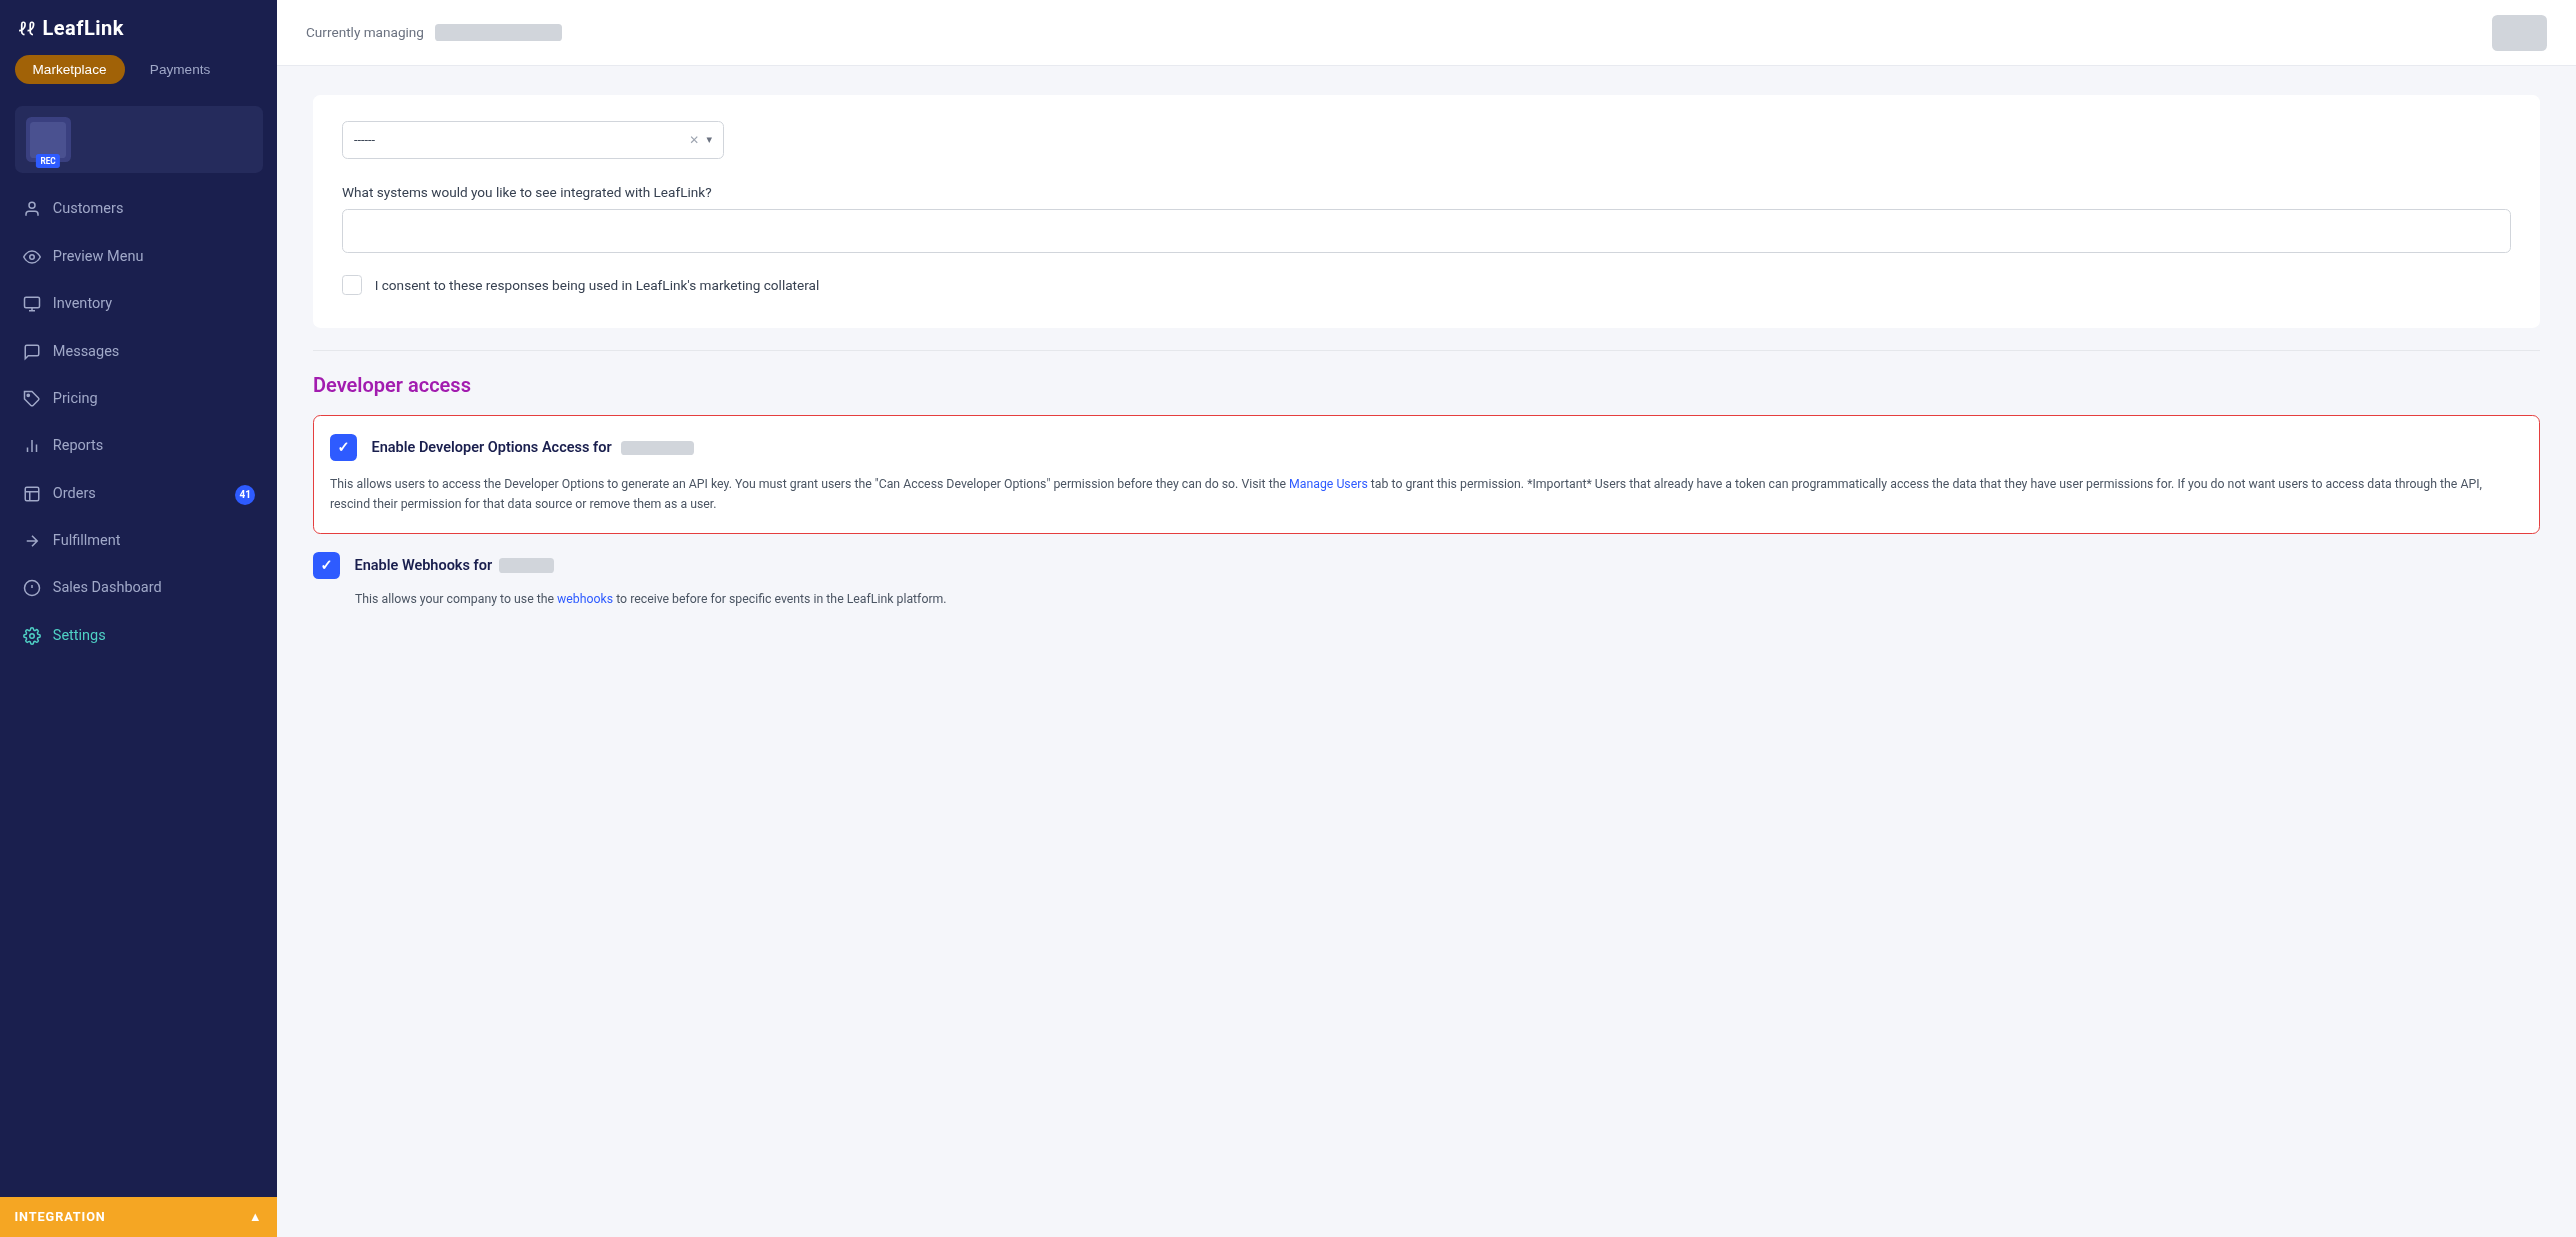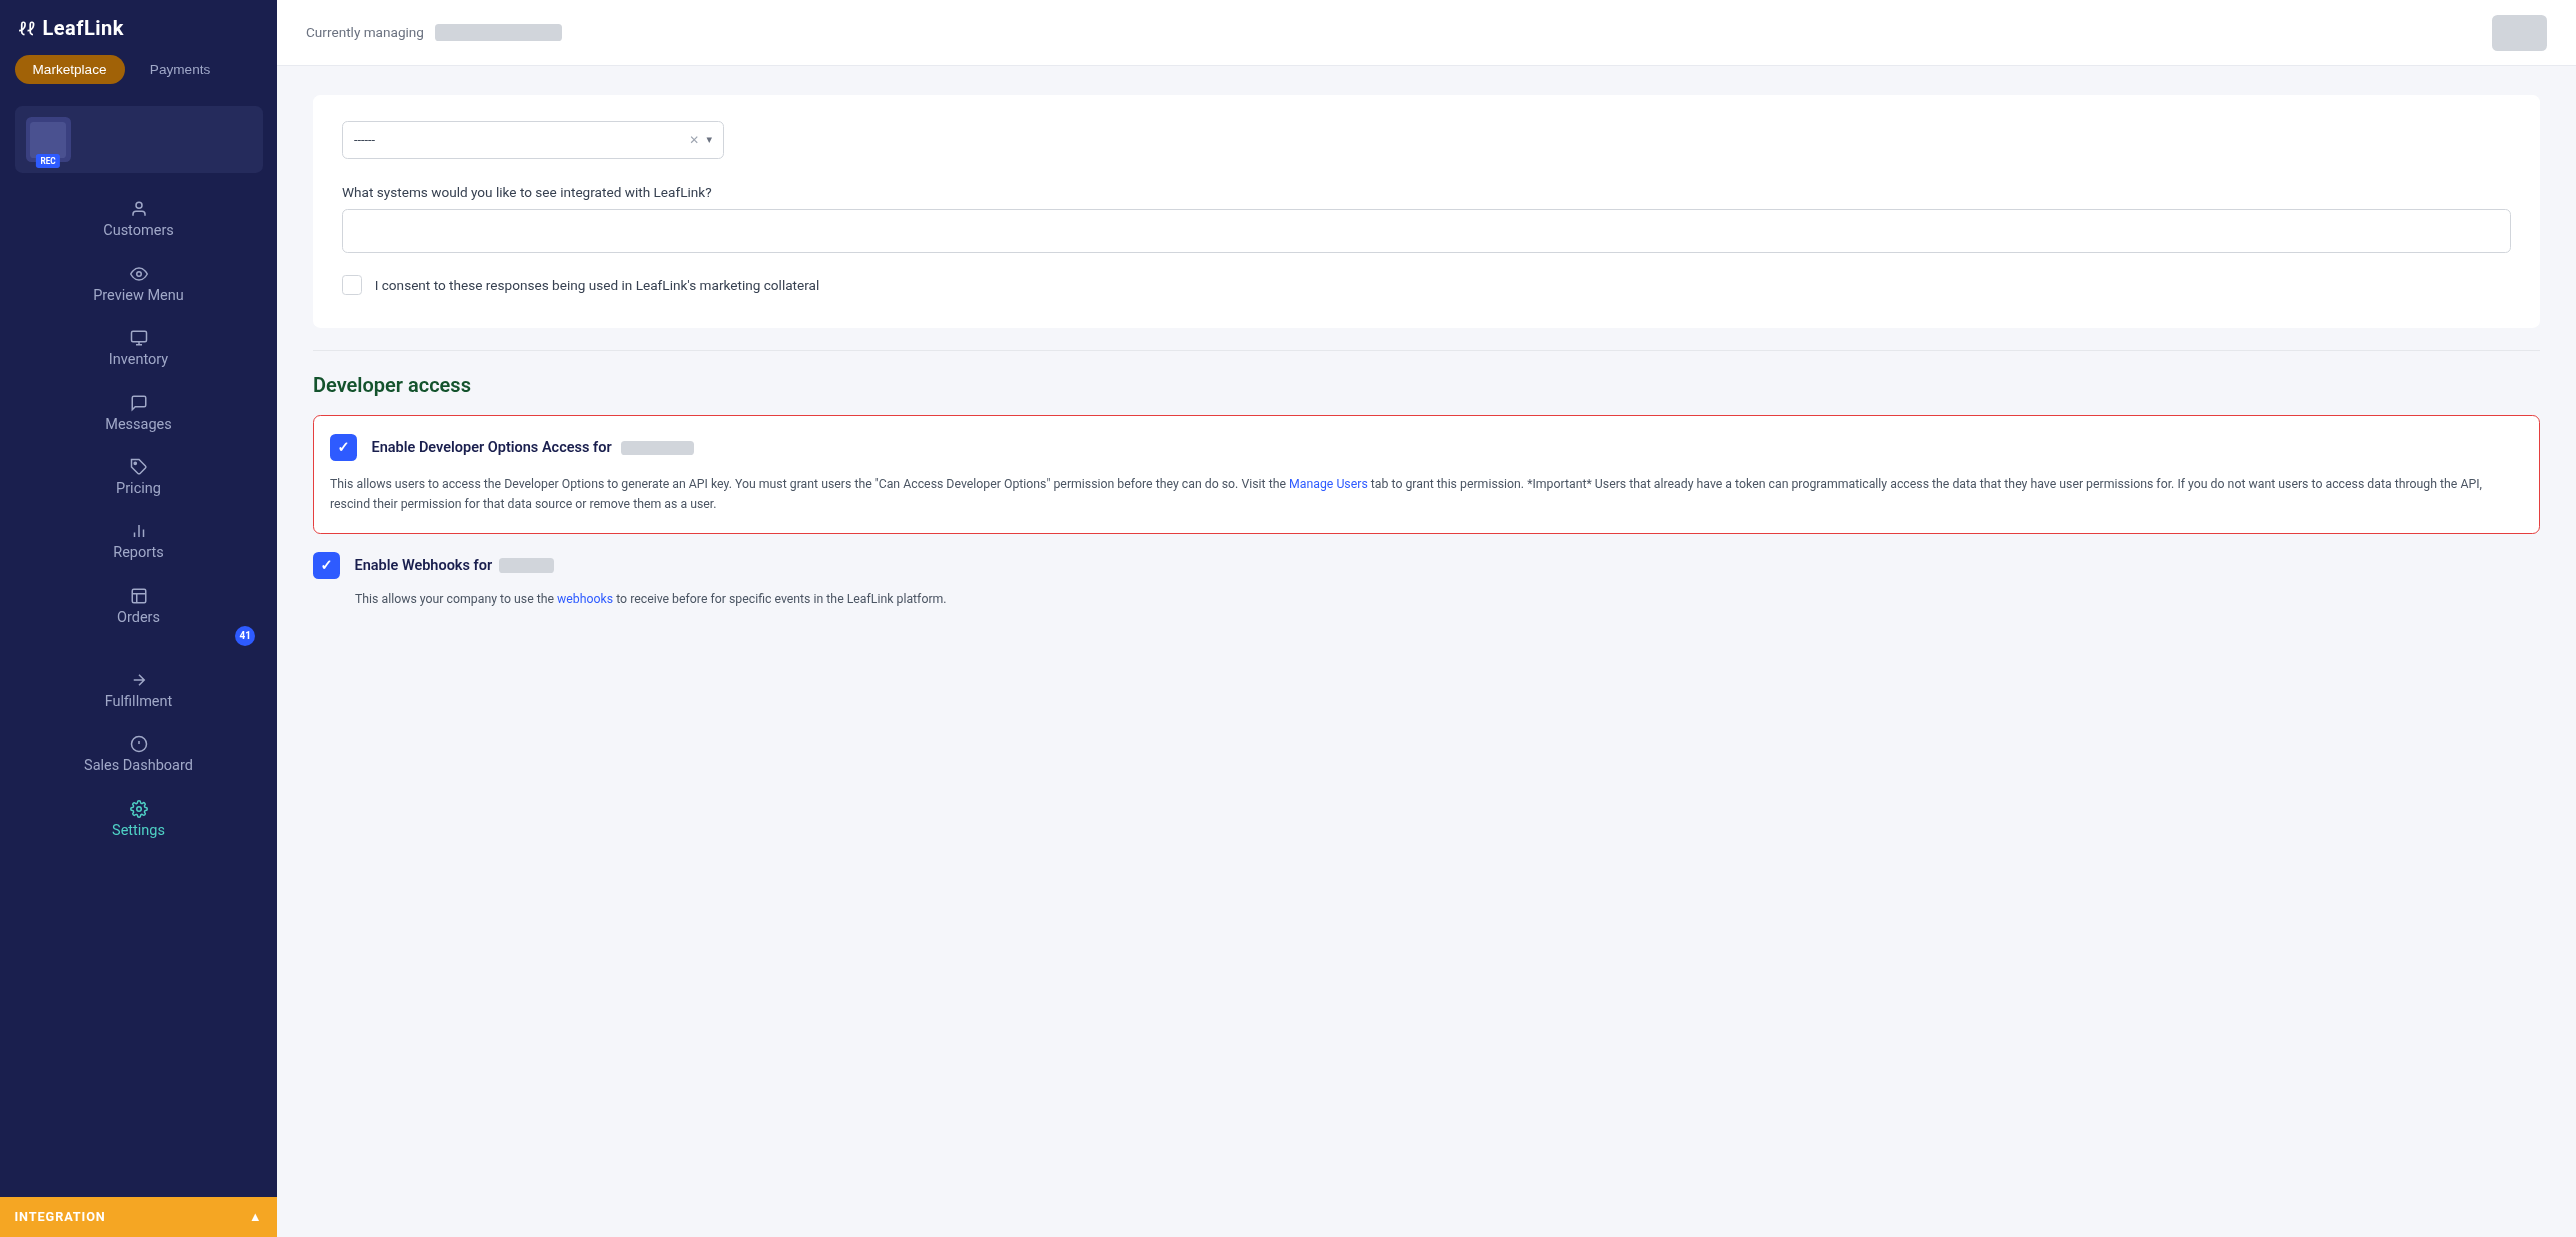--- a/index.html
+++ b/index.html
@@ -97,28 +97,27 @@
       border-radius: 2.7px;
     }
 
     .sidebar-nav {
       flex: 1;
       padding: 0 7.3px;
     }
 
     .sidebar-item {
       display: flex;
-      align-items: center;
+      gap: 11px;
       padding: 12.7px 14.5px;
       border-radius: 7.3px;
       cursor: pointer;
       font-size: 14.5px;
       color: #a0a8c8;
       transition: background 0.15s;
-      flex-direction: column;
     }
 
     .sidebar-item.active {
       color: #4fd1c5;
     }
 
     .sidebar-item .icon {
       width: 20px;
       text-align: center;
       font-size: 16.4px;
@@ -273,21 +272,21 @@
 
     .checkbox-label {
       font-size: 13.6px;
       color: #374151;
     }
 
     
     .section-title {
       font-size: 20px;
       font-weight: 600;
-      color: #14532d;
+      color: #a21caf;
       margin-bottom: 18px;
     }
 
     .dev-access-box {
       border: 1.8px solid #e53e3e;
       border-radius: 7.3px;
       padding: 18px 16px;
       margin-bottom: 18px;
       background: #fff;
     }

